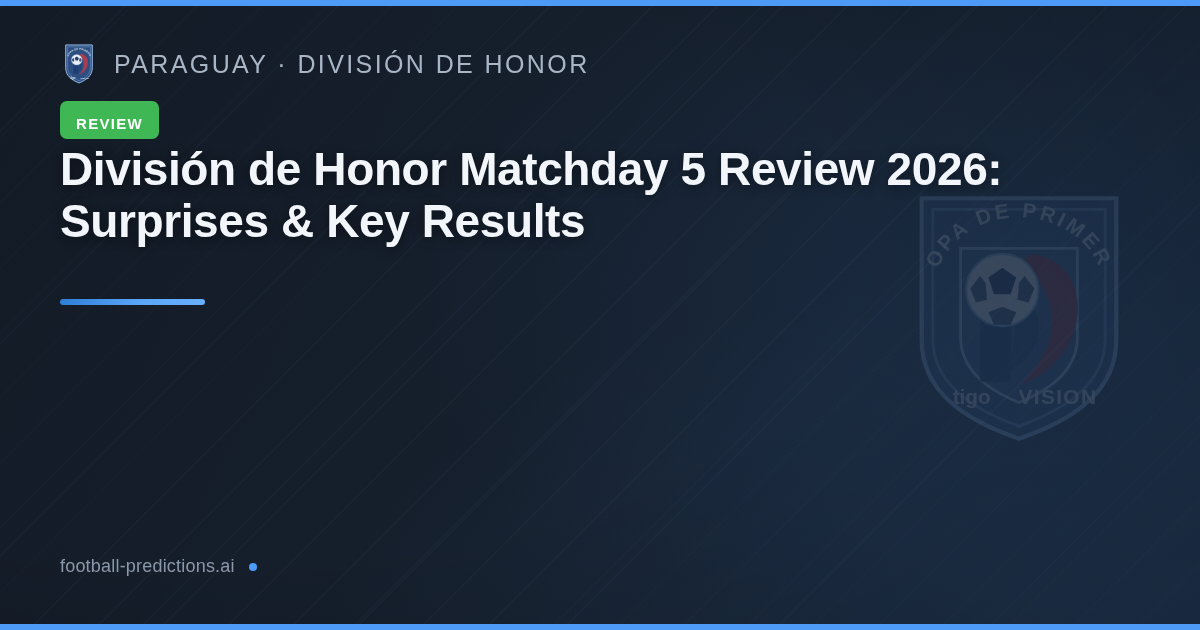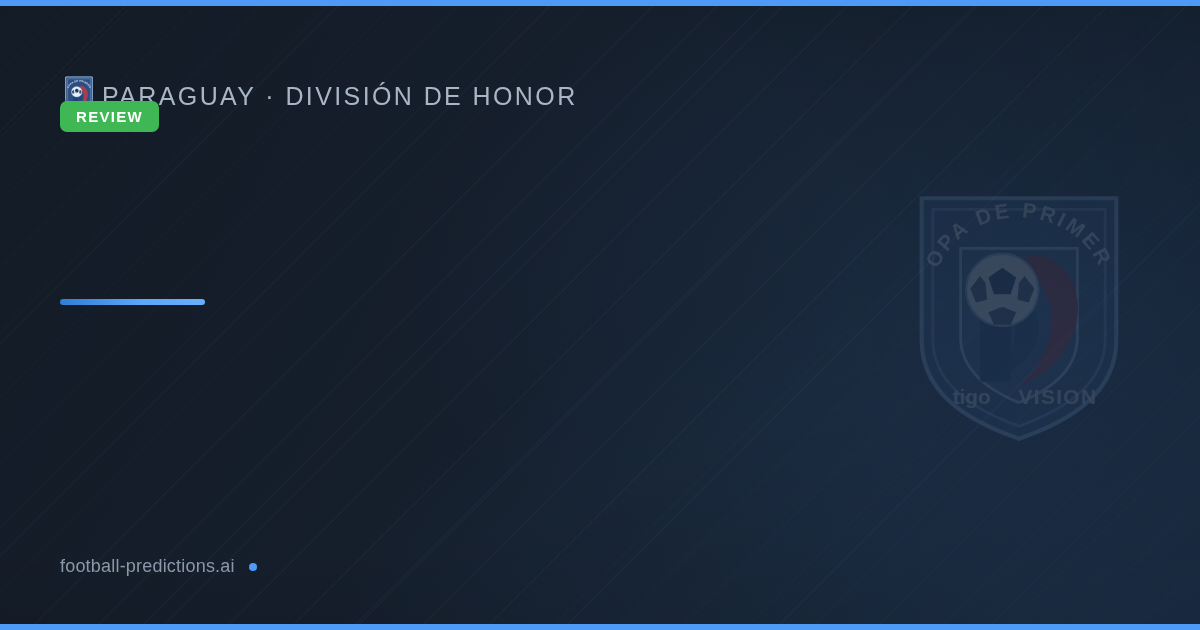--- a/index.html
+++ b/index.html
@@ -66,35 +66,35 @@
 
   
   .content{
     position:absolute;
     left:60px; top:0;
     width:1000px; height:630px;
   }
 
   .league-row{
     position:absolute; left:0; top:42px;
-    display:flex; align-items:center; gap:4px;margin-top:32px;
+    display:flex; align-items:center; gap:16px;
   }
   .crest-small{ width:38px; height:45px; flex:0 0 auto; display:block; }
   .league-name{
     font-size:25px;
     letter-spacing:2.4px;
     color:#a9b6c6;
     font-weight:400;
     white-space:nowrap;
   }
 
   .badge{
     position:absolute; left:0; top:101px;
     display:inline-block;
-    padding:8px 16px 8px;
+    padding:15px 16px 8px;
     border-radius:7px;
     background:#3fb755;
     color:#ffffff;
     font-size:15px;
     font-weight:bold;
     letter-spacing:1.3px;
     line-height:1;
   }
 
   .headline{
@@ -200,20 +200,21 @@
         <path d="M70 80 l-8 10 5 11 8 -3 -1 -13 z" fill="#223c63" opacity=".9"></path>
         <path d="M106 80 l8 10 -5 11 -8 -3 1 -13 z" fill="#223c63" opacity=".9"></path>
         <text x="68" y="192" font-family="'Liberation Sans', sans-serif" font-size="14" font-weight="bold" fill="#dce9f8" text-anchor="middle">tigo</text>
         <text x="130" y="192" font-family="'Liberation Sans', sans-serif" font-size="13" font-weight="bold" fill="#dce9f8" text-anchor="middle">VISION</text>
       </svg>
       <span class="league-name">PARAGUAY · DIVISIÓN DE HONOR</span>
     </div>
 
     <span class="badge">REVIEW</span>
 
+    <h1 class="headline">División de Honor Matchday 5 Review 2026: Surprises &amp; Key Results</h1>
 
     <div class="accent-bar"></div>
 
     <div class="footer">
       <span>football-predictions.ai</span>
       <span class="dot"></span>
     </div>
 
   </div>
 </div>

